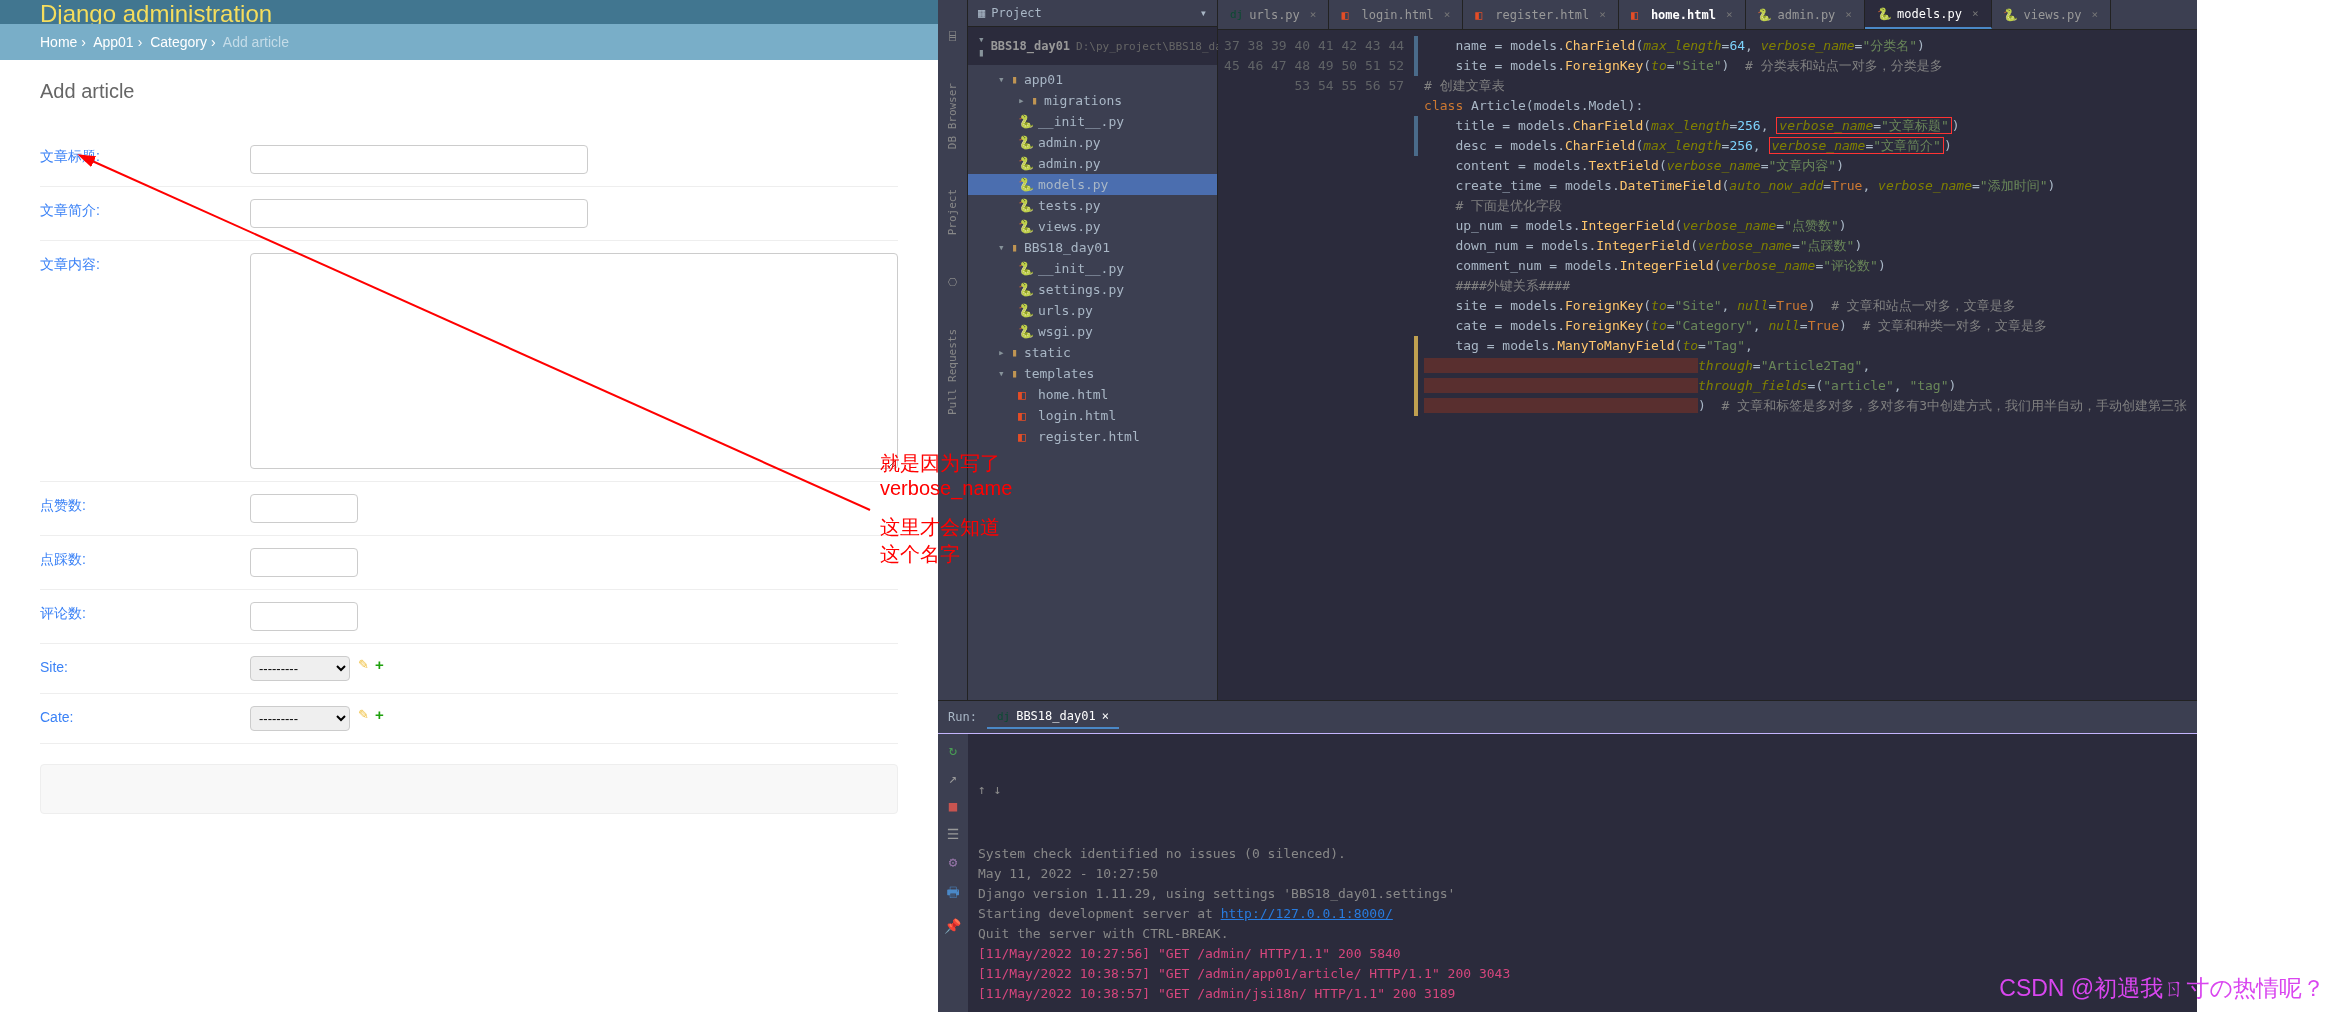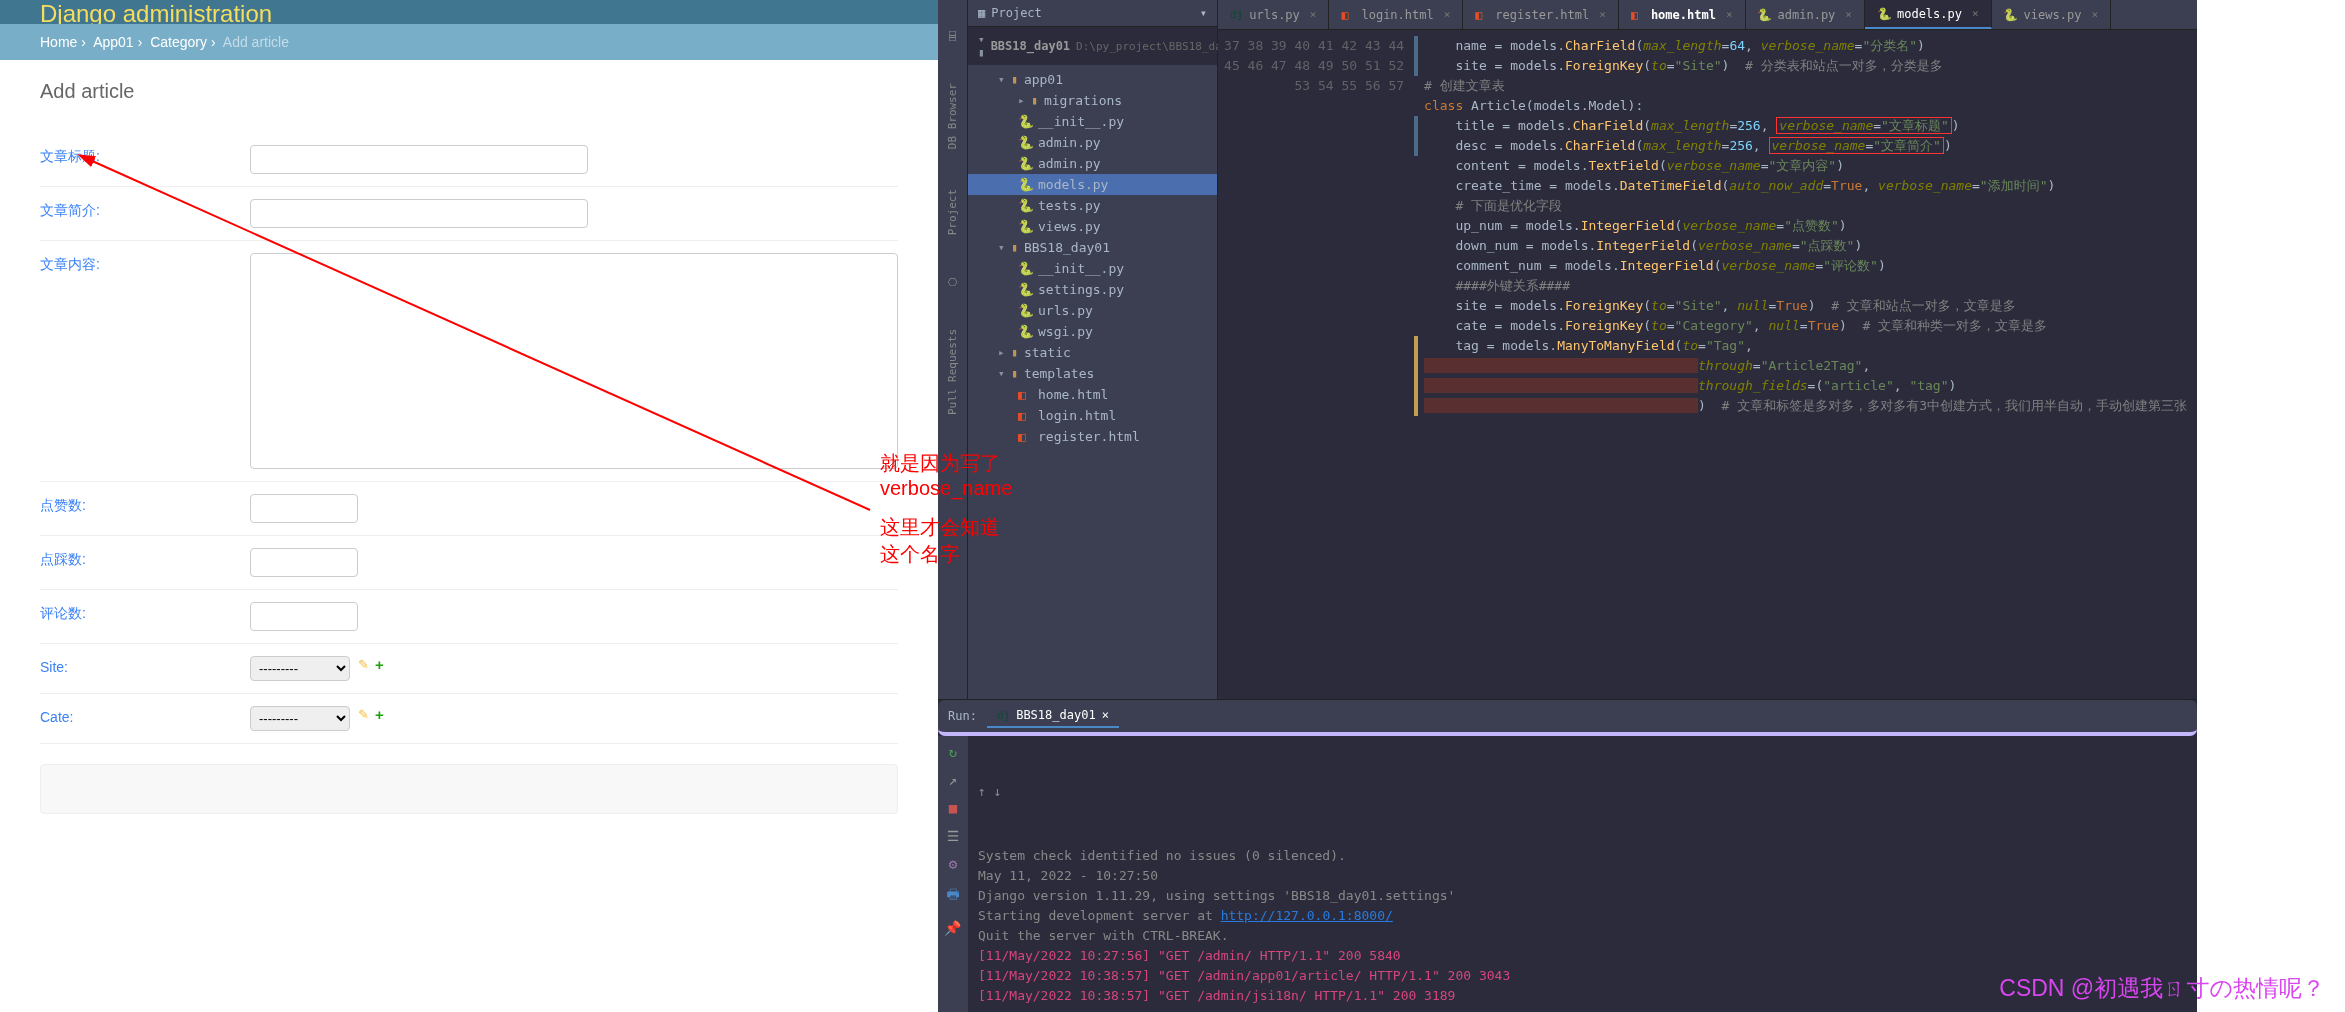--- a/index.html
+++ b/index.html
@@ -57,21 +57,21 @@
 .gutter-bar { position: absolute; left: 0; top: 0; bottom: 0; width: 4px; }
 .gutter-lblue { background: #4a6b8a; }
 .gutter-yellow { background: #c0a050; }
 .k-orange { color: #cc7832; } .k-yellow { color: #ffc66d; }
 .k-green { color: #6a8759; } .k-blue { color: #7dd3fc; } .k-grey { color: #808080; }
 .k-olive { color: #808000; font-style: italic; } .k-white { color: #a9b7c6; }
 .rbox { border: 1px solid #ff3333; padding: 0 2px; }
 .hl-red { background: #592f2f; }
 
 .ide-bottom { flex: 1; display: flex; flex-direction: column; border-top: 1px solid #222; background: #2b2b3c; }
-.run-header { display: flex; align-items: center; gap: 10px; padding: 4px 10px; background: #3c3f51; border-bottom: 4px solid #c4b5fd; font-size: 12px; border-radius: 7px; }
+.run-header { display: flex; align-items: center; gap: 10px; padding: 4px 10px; background: #3c3f51; border-bottom: 1px solid #c4b5fd; font-size: 12px; }
 .run-tab { padding: 4px 10px; border-bottom: 2px solid #4a88c7; color: #fff; display: flex; align-items: center; gap: 6px; }
 .run-body { display: flex; flex: 1; overflow: hidden; }
 .run-toolbar { width: 30px; background: #3c3f51; display: flex; flex-direction: column; align-items: center; gap: 12px; padding-top: 8px; }
 .run-toolbar span { color: #999; font-size: 14px; }
 .console { flex: 1; padding: 6px 10px; font-size: 13px; line-height: 20px; white-space: pre; }
 .c-grey { color: #888; } .c-link { color: #287bde; text-decoration: underline; }
 .c-pink { color: #d6467d; }
 .watermark { position: absolute; right: 20px; bottom: 8px; color: #d946ef; font-size: 23px; font-family: Arial; }
 </style>
 </head>

